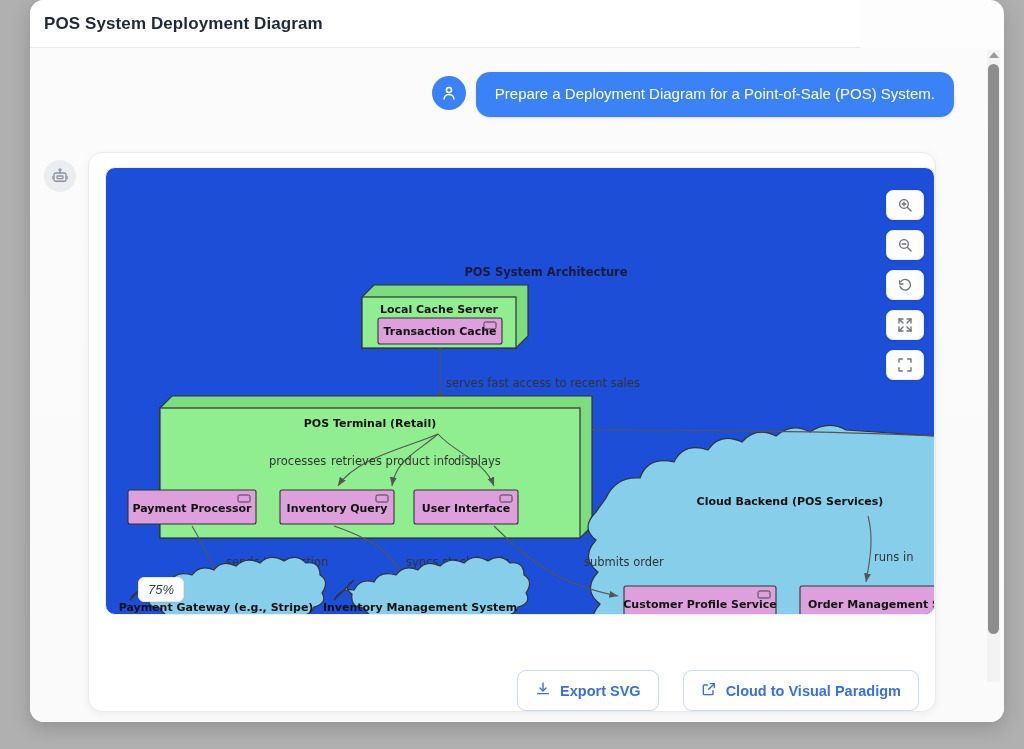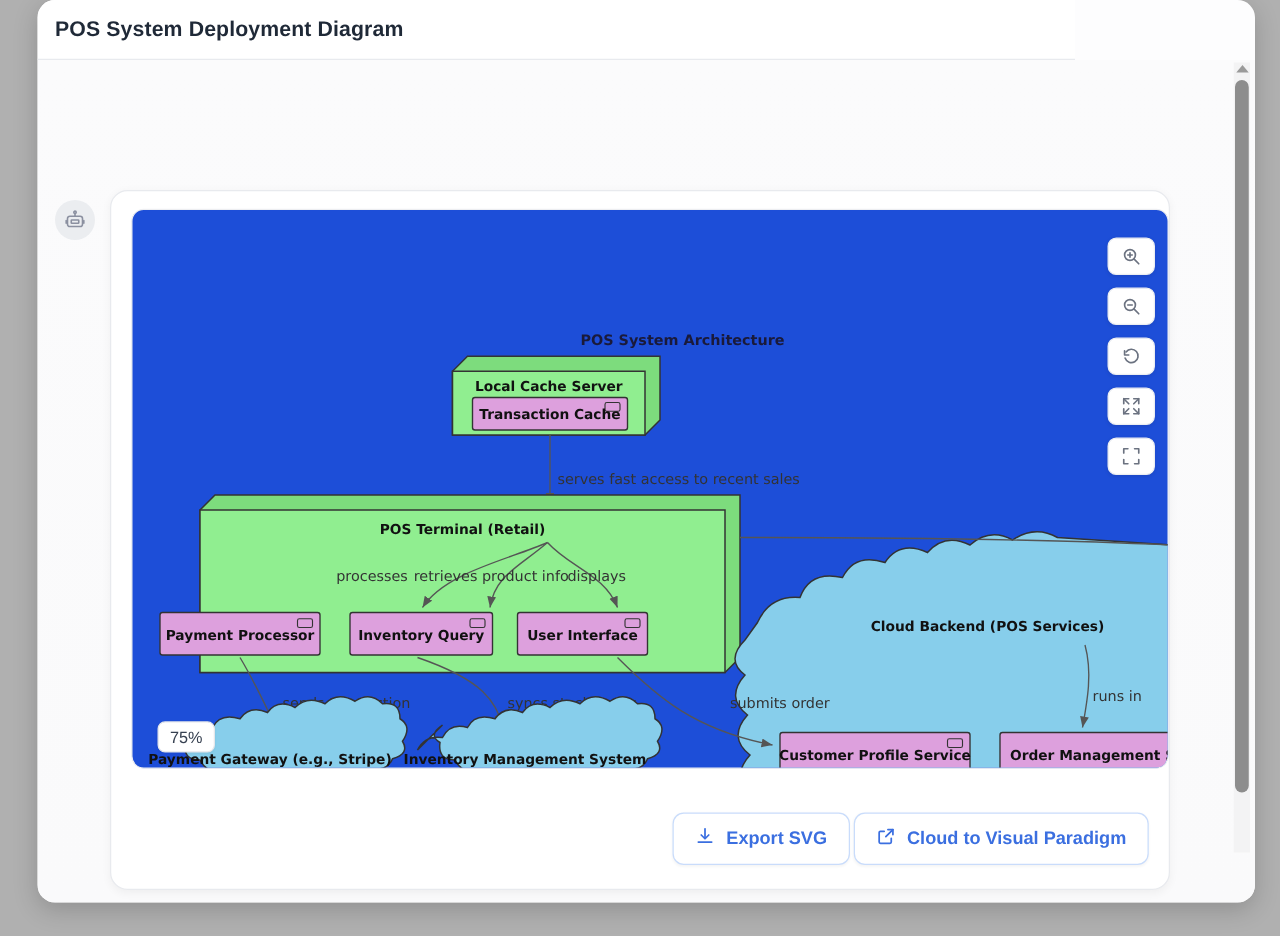--- a/index.html
+++ b/index.html
@@ -162,37 +162,38 @@
     border-radius: 7px;
     box-shadow: 0 1px 3px rgba(0,0,0,0.08);
     display: flex; align-items: center; justify-content: center;
     cursor: pointer;
   }
   .tool-btn svg { display: block; }
 
   
   #zoom-badge {
     position: absolute;
-    left: 20px; bottom: 12px;
+    left: 32px; bottom: 12px;
     background: #ffffff;
     border: 1px solid #e5e7eb;
     border-radius: 6px;
     padding: 4px 9px;
     font-size: 13px;
     color: #374151;
     z-index: 5;
     box-shadow: 0 1px 2px rgba(0,0,0,0.05);
+    font-style: italic;
   }
 
   
   #card-actions {
     position: absolute;
-    right: 16px; bottom: 19px;
+    right: 16px; bottom: 0;
     display: flex;
-    gap: 3px;
+    gap: 24px;
     margin-top: 26px;
   }
   .action-btn {
     display: flex; align-items: center; gap: 9px;
     background: #ffffff;
     border: 1px solid #c9dcfb;
     border-radius: 9px;
     padding: 10px 17px;
     color: #3b6fe0;
     font-size: 14.5px;
@@ -216,20 +217,29 @@
   <div id="header">
     <div id="page-title">POS System Deployment Diagram</div>
   </div>
 
   <div id="scroll-body">
 
     <div id="scrollbar-track"></div>
     <div id="scrollbar-up-arrow"></div>
     <div id="scrollbar-thumb"></div>
 
+    <div id="user-row">
+      <div id="user-avatar">
+        <svg width="18" height="18" viewBox="0 0 24 24" fill="none" stroke="#ffffff" stroke-width="2" stroke-linecap="round" stroke-linejoin="round">
+          <circle cx="12" cy="8" r="3.4"></circle>
+          <path d="M5.5 20c0-3.6 2.9-6 6.5-6s6.5 2.4 6.5 6"></path>
+        </svg>
+      </div>
+      <div id="user-bubble">Prepare a Deployment Diagram for a Point-of-Sale (POS) System.</div>
+    </div>
 
     <div id="assistant-row">
 
       <div id="bot-avatar">
         <svg width="18" height="18" viewBox="0 0 24 24" fill="none" stroke="#8b90a0" stroke-width="1.7" stroke-linecap="round" stroke-linejoin="round">
           <rect x="4" y="8" width="16" height="11" rx="2.5"></rect>
           <path d="M12 8V5"></path>
           <circle cx="12" cy="3.8" r="1.3"></circle>
           <rect x="8" y="12" width="8" height="3.4" rx="0.6"></rect>
           <path d="M2.6 12.5v3M21.4 12.5v3"></path>

